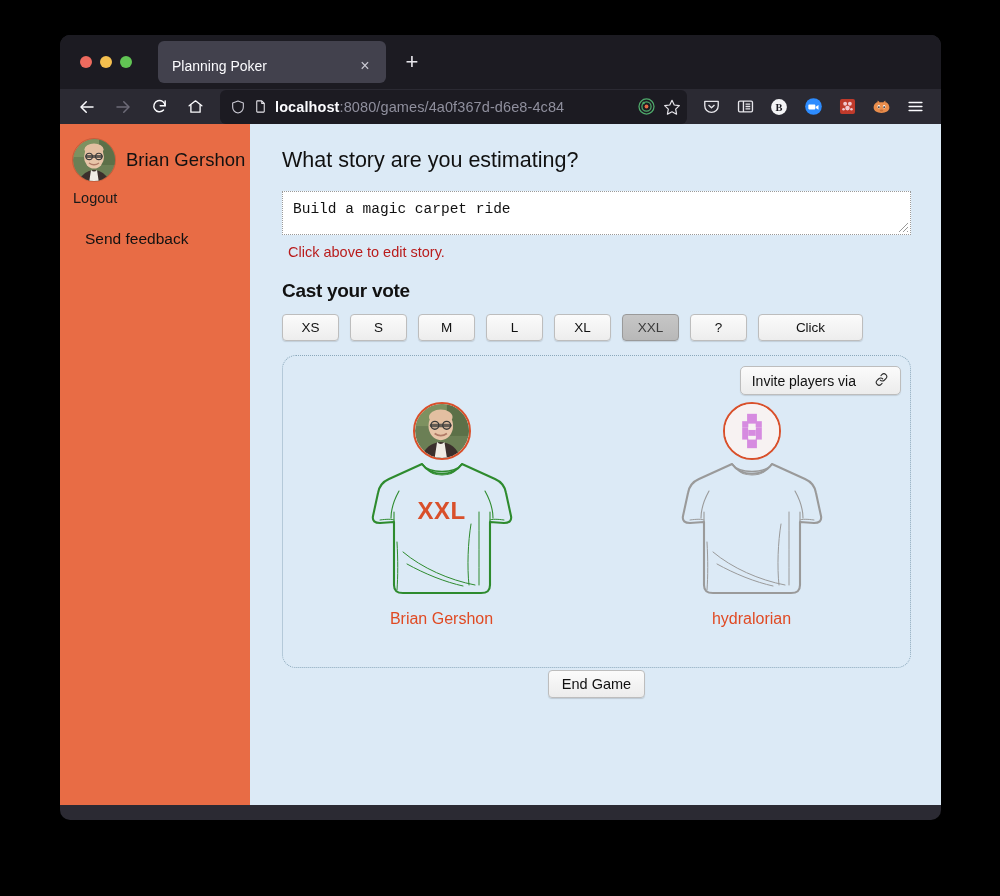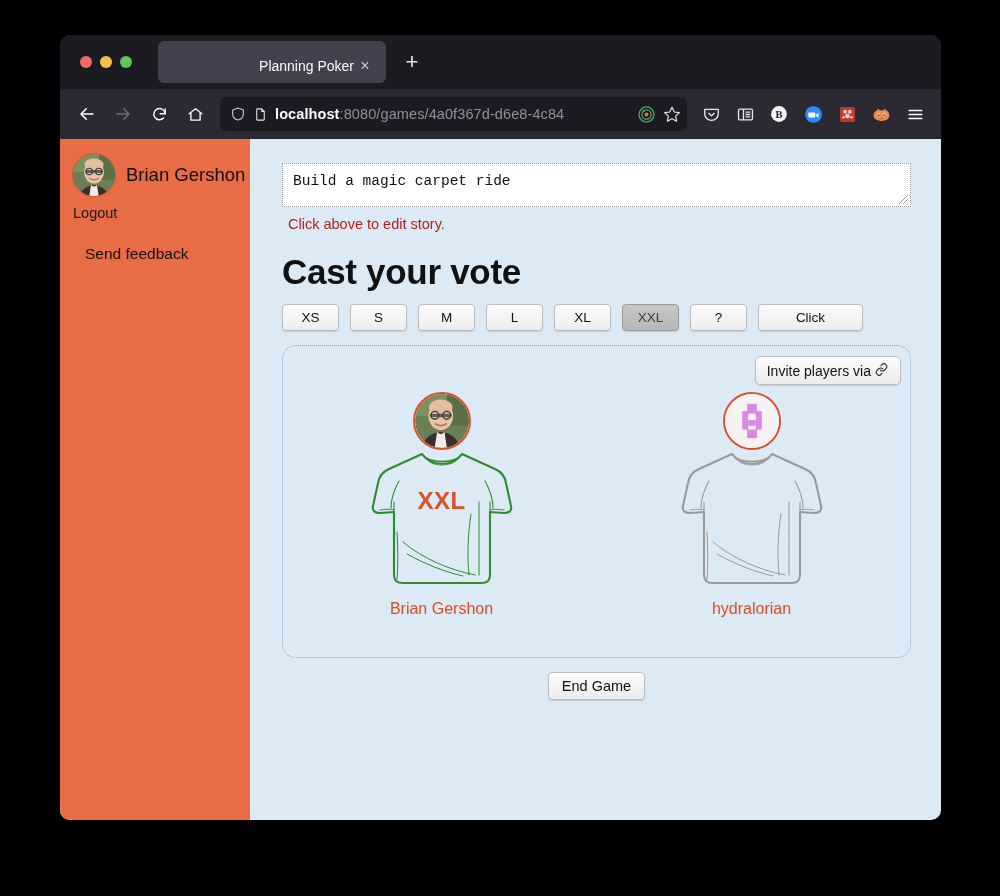--- a/index.html
+++ b/index.html
@@ -39,42 +39,41 @@
   #browser-tab {
     margin-left: 16px;
     width: 228px; height: 42px;
     background: #42414d;
     border-radius: 6px;
     display: flex;
     align-items: center;
     padding: 8px 10px 0 14px;
     color: #fbfbfe;
     font-size: 14px;
-    text-align: right;
   }
   #browser-tab .title {
     flex: 1;
     white-space: nowrap; overflow: hidden; text-overflow: ellipsis;
   }
   .tab-close {
     width: 22px; height: 22px;
     display: flex; align-items: center; justify-content: center;
     color: #c9c8d2; font-size: 16px; line-height: 1;
     border-radius: 4px;
   }
   #new-tab-button {
     width: 32px; height: 32px; margin-left: 10px;
     display: flex; align-items: center; justify-content: center;
     color: #e7e6eb; font-size: 22px; line-height: 1; font-weight: 300;
     border-radius: 5px;
   }
 
   
   #nav-bar {
-    height: 50px;
+    height: 35px;
     background: #2b2a33;
     display: flex;
     align-items: center;
     padding: 0 10px;
     gap: 2px;
   }
   .nav-btn {
     width: 34px; height: 34px;
     display: flex; align-items: center; justify-content: center;
     color: #fbfbfe;
@@ -194,21 +193,21 @@
     width: 14px; height: 14px;
     pointer-events: none;
   }
   #story-hint {
     font-size: 14.5px;
     color: #b91c1c;
     margin: 9px 0 0 6px;
   }
 
   #cast-heading {
-    font-size: 35px;
+    font-size: 19px;
     font-weight: 700;
     color: #111;
     margin: 20px 0 12px 0;
     letter-spacing: -.3px;
   }
 
   #vote-buttons {
     display: flex;
     gap: 11px;
     align-items: flex-end;
@@ -245,21 +244,21 @@
   #invite-button {
     position: absolute;
     top: 10px; right: 9px;
     height: 29px;
     background: linear-gradient(#fbfbfb, #ececec);
     border: 1px solid #bdbdbd;
     border-radius: 5px;
     font-size: 14px;
     color: #111;
     padding: 8px 11px;
-    display: flex; align-items: center; gap: 3px;
+    display: flex; align-items: center; gap: 18px;
     cursor: pointer;
     box-shadow: 0 1px 1px rgba(0,0,0,.12);
   }
 
   #players-row {
     display: flex;
     justify-content: center;
     gap: 140px;
     padding-top: 46px;
   }
@@ -300,21 +299,21 @@
   }
 
   #reveal-note {
     margin-top: 22px;
     text-align: center;
     font-size: 19px;
     color: #111;
     line-height: 1.3;
     padding: 0 16px;
   }
-  #end-game-wrap { text-align: center; margin-top: 14px; }
+  #end-game-wrap { text-align: center; margin-top: 2px; }
   #end-game-button {
     background: linear-gradient(#fbfbfb, #ececec);
     border: 1px solid #bdbdbd;
     border-radius: 4px;
     font-size: 14.5px;
     color: #111;
     padding: 5px 13px;
     cursor: pointer;
     box-shadow: 0 1px 1px rgba(0,0,0,.14);
   }
@@ -481,20 +480,21 @@
         </div>
         <div id="username-label">Brian Gershon</div>
       </div>
       <a id="logout-link">Logout</a>
 
       <a id="feedback-link">Send feedback</a>
     </div>
 
     <div id="main-content">
 
+      <div id="story-question">What story are you estimating?</div>
 
       <div id="story-wrap">
         <textarea id="story-textarea" placeholder="Enter the story you are estimating" style="">Build a magic carpet ride</textarea>
         <svg id="resize-grip" viewBox="0 0 14 14">
           <g stroke="#9a9a9a" stroke-width="1">
             <line x1="13" y1="4" x2="4" y2="13"></line>
             <line x1="13" y1="8" x2="8" y2="13"></line>
             <line x1="13" y1="12" x2="12" y2="13"></line>
           </g>
         </svg>

